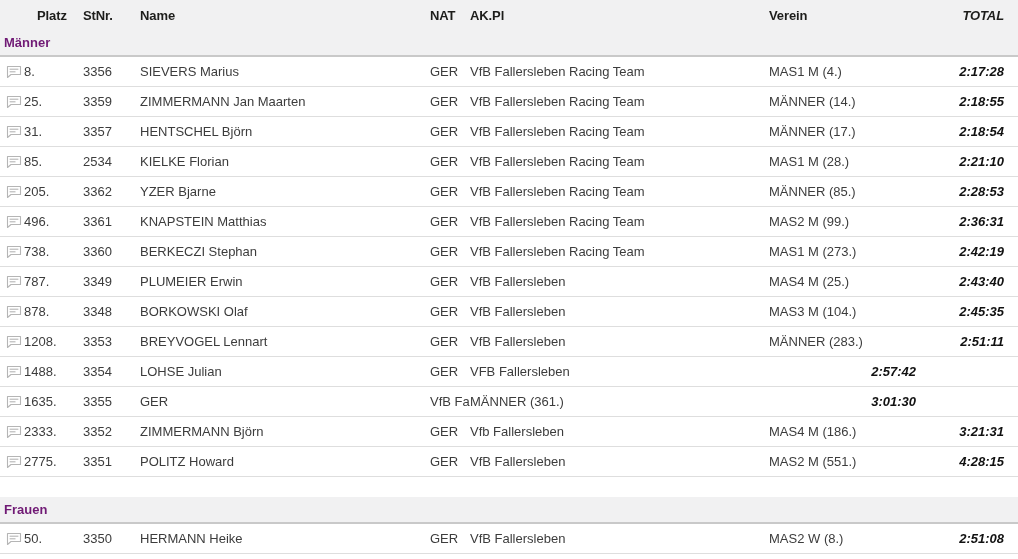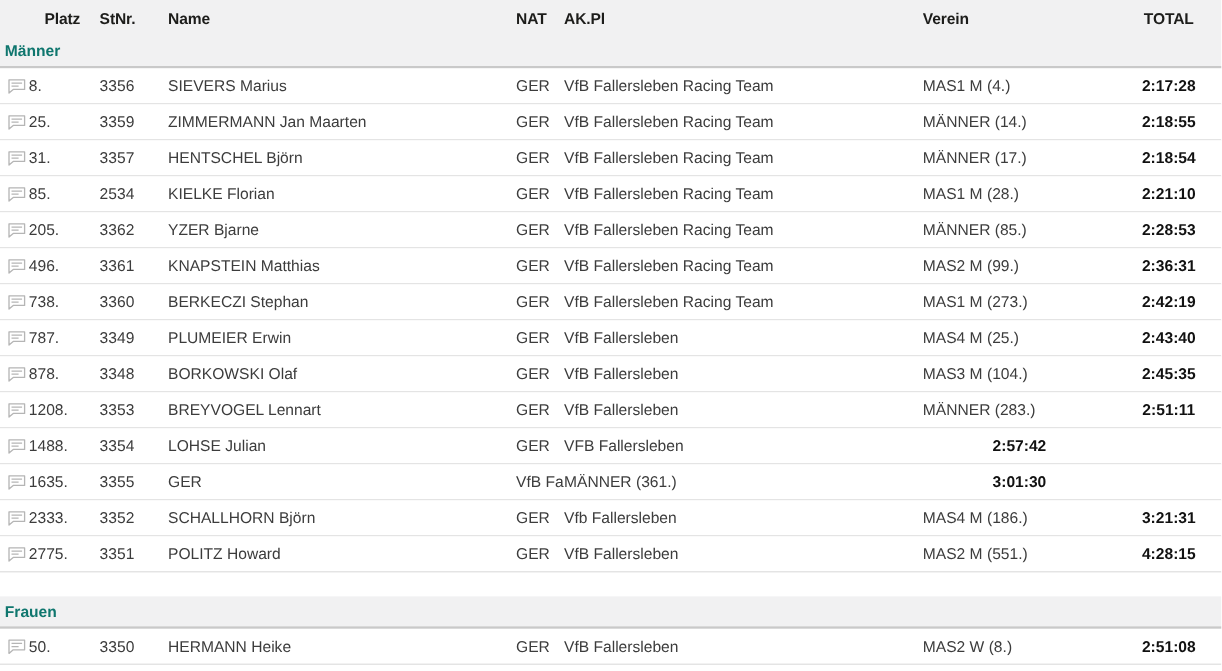--- a/index.html
+++ b/index.html
@@ -31,21 +31,21 @@
   }
   .header-row .cell { letter-spacing: -0.1px; }
   .section-row {
     height: 27px;
     background: #f1f1f2;
     border-bottom: 2px solid #c9c9c9;
     display: flex;
     align-items: center;
     padding-left: 4px;
     font-weight: bold;
-    color: #0f766e;
+    color: #701a75;
   }
   
   .data-row {
     height: 30px;
     border-bottom: 1px solid #dedede;
     background: #ffffff;
     cursor: pointer;
   }
   .cell { overflow: hidden; white-space: nowrap; }
   .c-platz {
@@ -56,24 +56,25 @@
   .c-platz .icon {
     width: 16px;
     height: 14px;
     margin-right: 2px;
     flex: 0 0 auto;
     display: inline-flex;
     align-items: center;
   }
   .h-platz { padding-left: 37px; }
   .c-total, .h-total {
-    text-align: center;
-    padding-right: 0;
+    text-align: right;
+    padding-right: 14px;
     font-weight: bold;
     color: #111111;
+    font-style: italic;
   }
   .h-total { color: #1d1d1b; }
   section.group + section.group { margin-top: 20px; }
 </style>
 </head>
 <body>
 
 <div class="page">
 
   <div class="grid header-row">
@@ -323,21 +324,21 @@
       <span class="icon">
         <svg width="16" height="14" viewBox="0 0 16 14">
           <path d="M1.5 1.5 H14.5 V9.5 H5 L1.5 12.5 Z" fill="#ffffff" stroke="#b5b5b5" stroke-width="1.1" stroke-linejoin="round"></path>
           <line x1="3.6" y1="4.2" x2="12.4" y2="4.2" stroke="#b5b5b5" stroke-width="1.1"></line>
           <line x1="3.6" y1="6.8" x2="9.5" y2="6.8" stroke="#b5b5b5" stroke-width="1.1"></line>
         </svg>
       </span>
       <span>2333.</span>
     </div>
     <div class="cell">3352</div>
-    <div class="cell">SCHALLHORN Björn</div>
+    <div class="cell">ZIMMERMANN Björn</div>
     <div class="cell">GER</div>
     <div class="cell">Vfb Fallersleben</div>
     <div class="cell">MAS4 M (186.)</div>
     <div class="cell c-total">3:21:31</div>
   </div>
 
   <div class="grid data-row">
     <div class="cell c-platz">
       <span class="icon">
         <svg width="16" height="14" viewBox="0 0 16 14">

